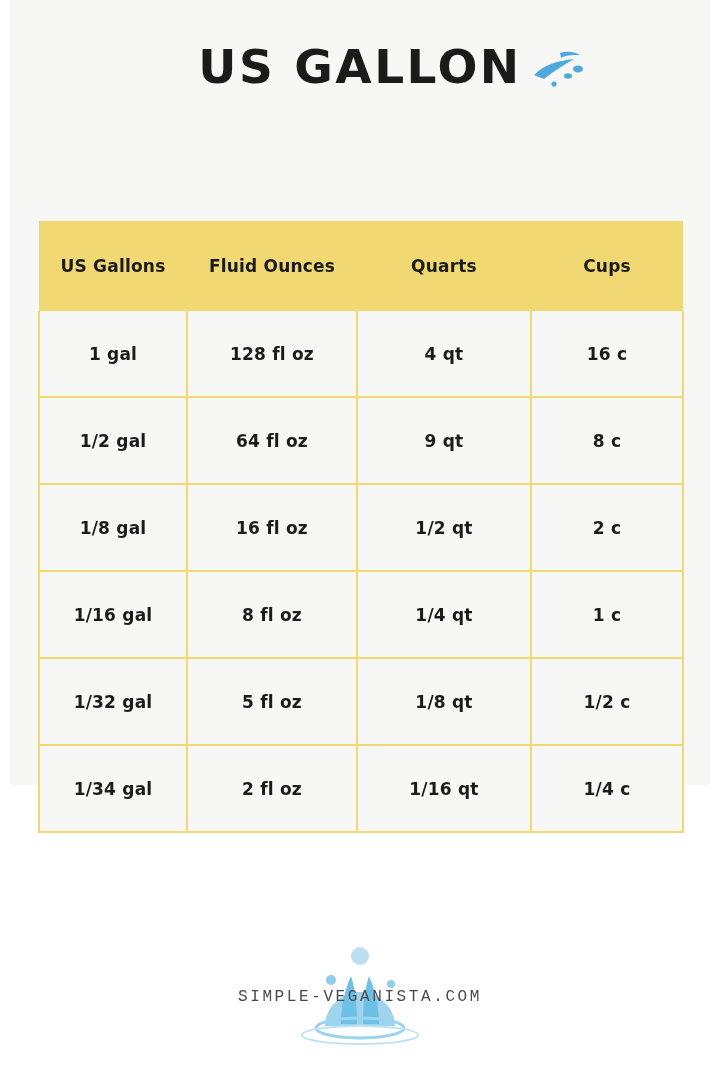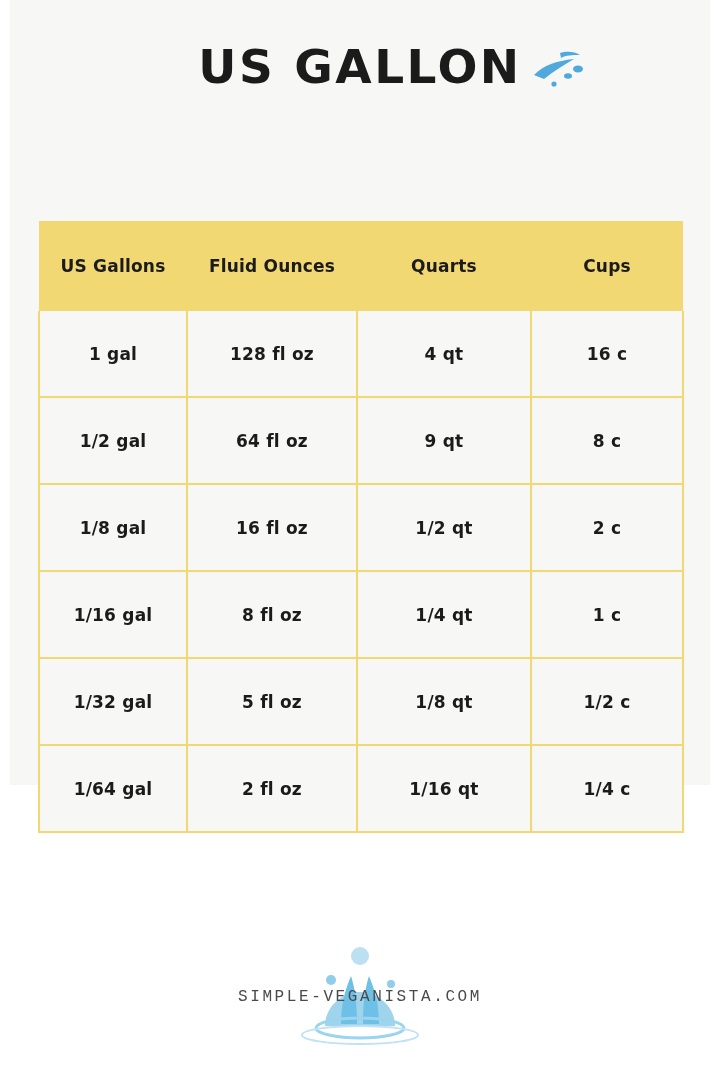--- a/index.html
+++ b/index.html
@@ -193,21 +193,21 @@
           <td>1/4 qt</td>
           <td>1 c</td>
         </tr>
         <tr>
           <td>1/32 gal</td>
           <td>5 fl oz</td>
           <td>1/8 qt</td>
           <td>1/2 c</td>
         </tr>
         <tr>
-          <td>1/64 gal</td>
+          <td>1/34 gal</td>
           <td>2 fl oz</td>
           <td>1/16 qt</td>
           <td>1/4 c</td>
         </tr>
       </tbody>
     </table>
   </div>
 
   <div class="footer">
     <div class="footer-art">

